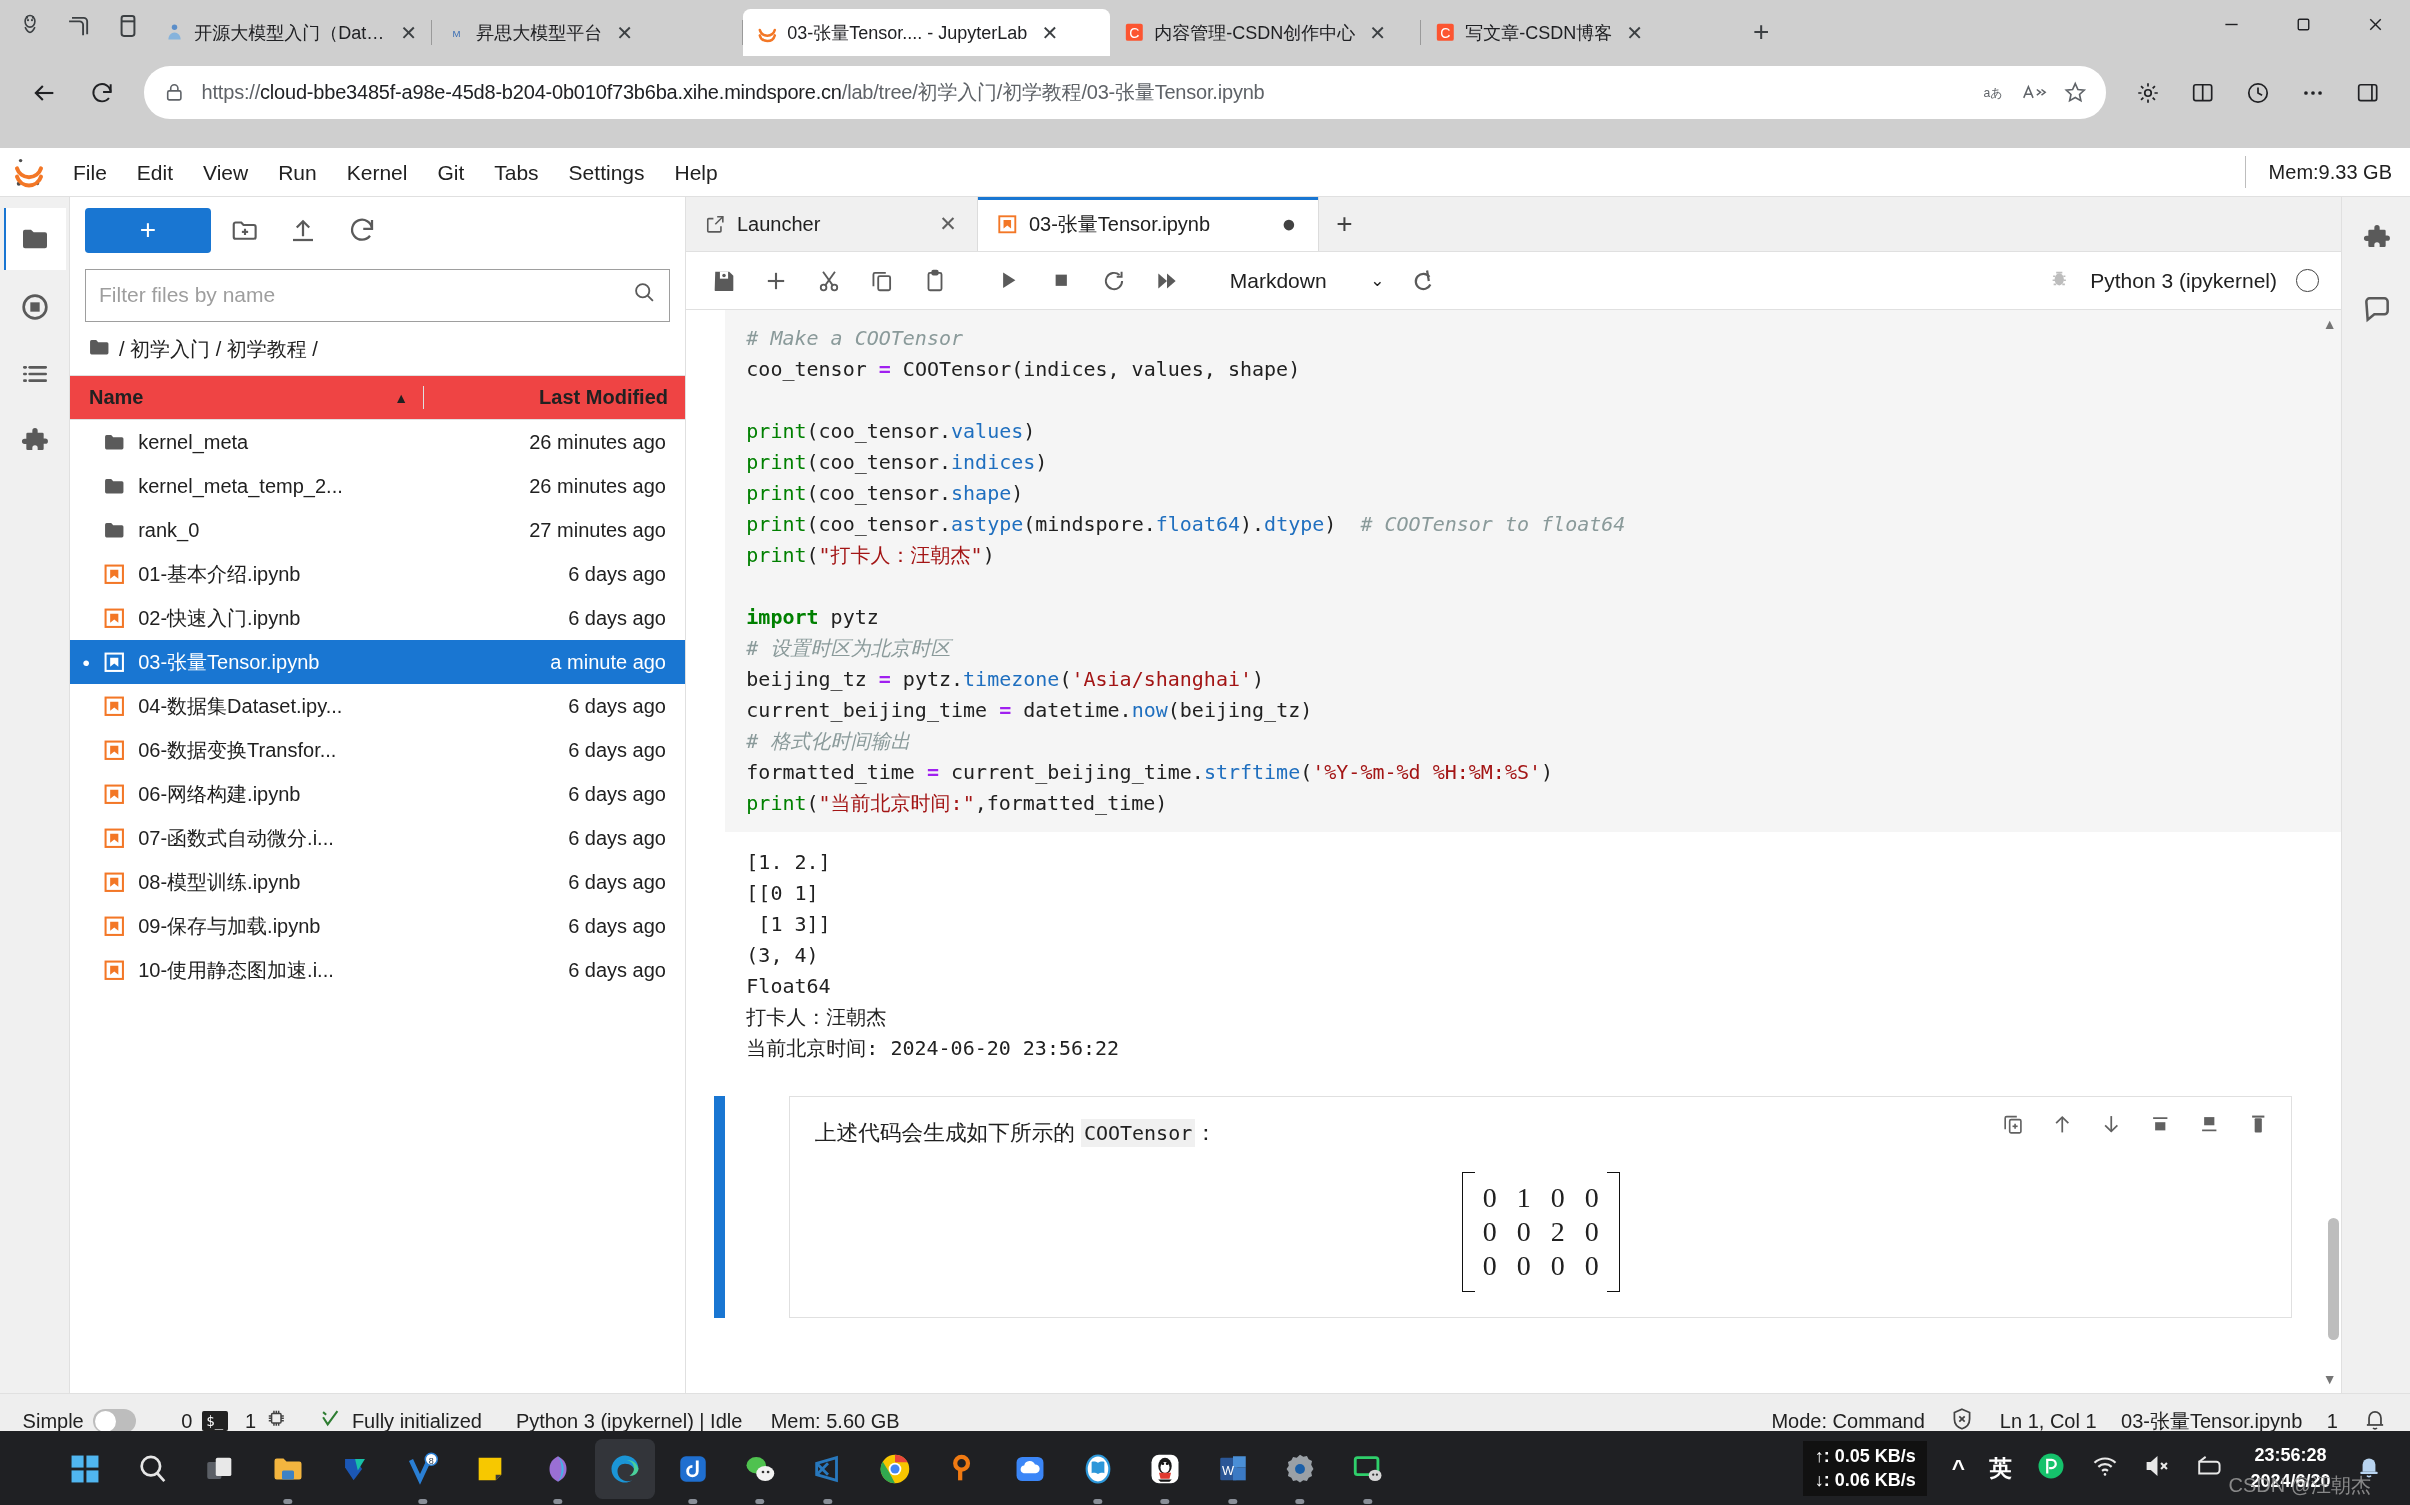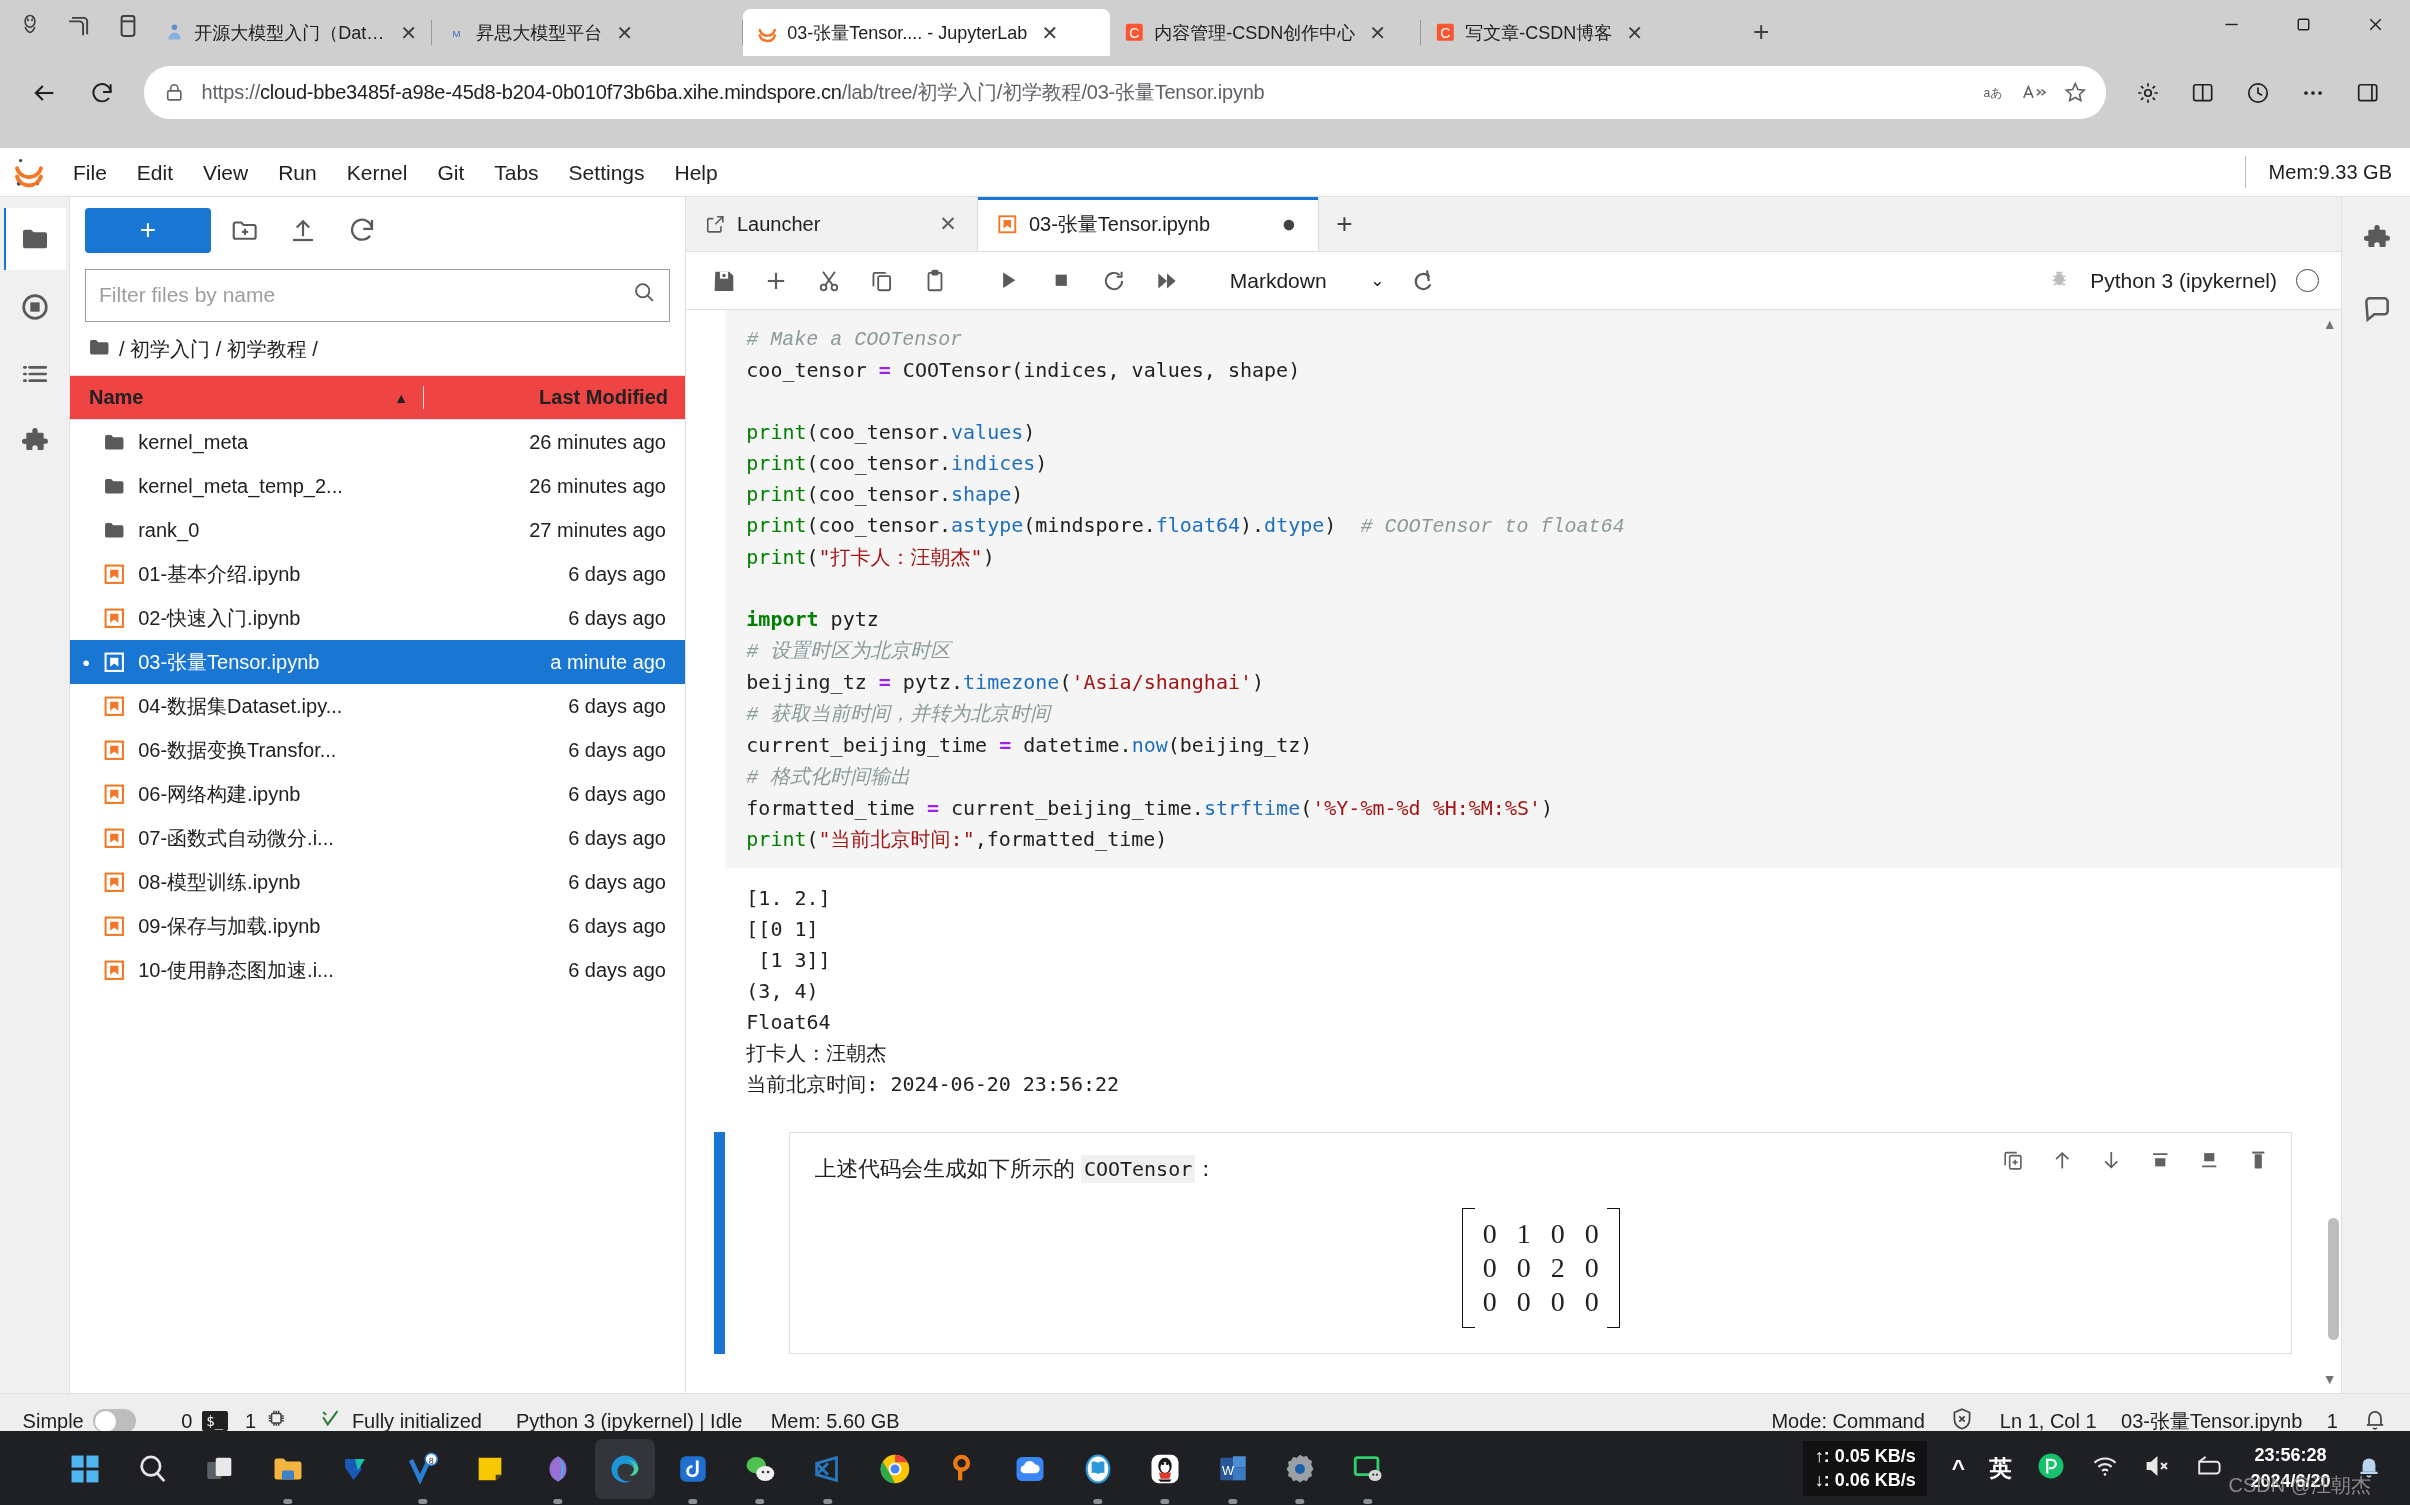--- a/index.html
+++ b/index.html
@@ -108,21 +108,21 @@
   .nbarea { flex:1; display:flex; min-height:0; position:relative; background:#fff; }
   .nbscroll { flex:1; overflow:hidden; position:relative; padding-left:28px; }
 
   .cell { display:flex; position:relative; margin-bottom:0; }
   .cell-marker { width:11.3px; flex:0 0 11.3px; }
   .cell.selected .cell-marker { background:#1976d2; }
   .cellbody { flex:1; min-width:0; }
 
   .codearea { background:#f5f5f5; padding:13px 0 13px 21px; }
   .code-line { font-family:"DejaVu Sans Mono", monospace; font-size:20px; line-height:31px; white-space:pre; color:#212121; }
-  .tok-com { color:#8a9a9a; font-style:italic;font-family:Liberation Mono, monospace; }
+  .tok-com { color:#8a9a9a; font-style:italic; }
   .tok-kw { color:#008000; font-weight:bold; }
   .tok-bi { color:#008000; }
   .tok-attr { color:#1f6fbf; }
   .tok-str { color:#a31515; }
   .tok-op { color:#a020f0; font-weight:bold; }
 
   .outarea { padding:15px 0 15px 21px; background:#fff; }
   .out-line { font-family:"DejaVu Sans Mono", monospace; font-size:20px; line-height:31px; white-space:pre; color:#212121; }
 
   .mdcell { border:0.9px solid #e0e0e0; background:#fff; padding:21px 24.5px 24.5px 24.5px; position:relative; min-height:198px; }
@@ -716,21 +716,20 @@
                     <div class="code-line">&nbsp;</div>
                     <div class="code-line"><span class="tok-bi">print</span><span>(coo_tensor.</span><span class="tok-attr">values</span><span>)</span></div>
                     <div class="code-line"><span class="tok-bi">print</span><span>(coo_tensor.</span><span class="tok-attr">indices</span><span>)</span></div>
                     <div class="code-line"><span class="tok-bi">print</span><span>(coo_tensor.</span><span class="tok-attr">shape</span><span>)</span></div>
                     <div class="code-line"><span class="tok-bi">print</span><span>(coo_tensor.</span><span class="tok-attr">astype</span><span>(mindspore.</span><span class="tok-attr">float64</span><span>).</span><span class="tok-attr">dtype</span><span>)  </span><span class="tok-com"># COOTensor to float64</span></div>
                     <div class="code-line"><span class="tok-bi">print</span><span>(</span><span class="tok-str">"打卡人：汪朝杰"</span><span>)</span></div>
                     <div class="code-line">&nbsp;</div>
                     <div class="code-line"><span class="tok-kw">import</span><span> pytz</span></div>
                     <div class="code-line"><span class="tok-com"># 设置时区为北京时区</span></div>
                     <div class="code-line"><span>beijing_tz </span><span class="tok-op">=</span><span> pytz.</span><span class="tok-attr">timezone</span><span>(</span><span class="tok-str">'Asia/shanghai'</span><span>)</span></div>
-                    <div class="code-line"><span class="tok-com"># 获取当前时间，并转为北京时间</span></div>
                     <div class="code-line"><span>current_beijing_time </span><span class="tok-op">=</span><span> datetime.</span><span class="tok-attr">now</span><span>(beijing_tz)</span></div>
                     <div class="code-line"><span class="tok-com"># 格式化时间输出</span></div>
                     <div class="code-line"><span>formatted_time </span><span class="tok-op">=</span><span> current_beijing_time.</span><span class="tok-attr">strftime</span><span>(</span><span class="tok-str">'%Y-%m-%d %H:%M:%S'</span><span>)</span></div>
                     <div class="code-line"><span class="tok-bi">print</span><span>(</span><span class="tok-str">"当前北京时间:"</span><span>,formatted_time)</span></div>
                   </div>
                 <div class="outarea" id="out-lines">
                     <div class="out-line">[1. 2.]</div>
                     <div class="out-line">[[0 1]</div>
                     <div class="out-line"> [1 3]]</div>
                     <div class="out-line">(3, 4)</div>

